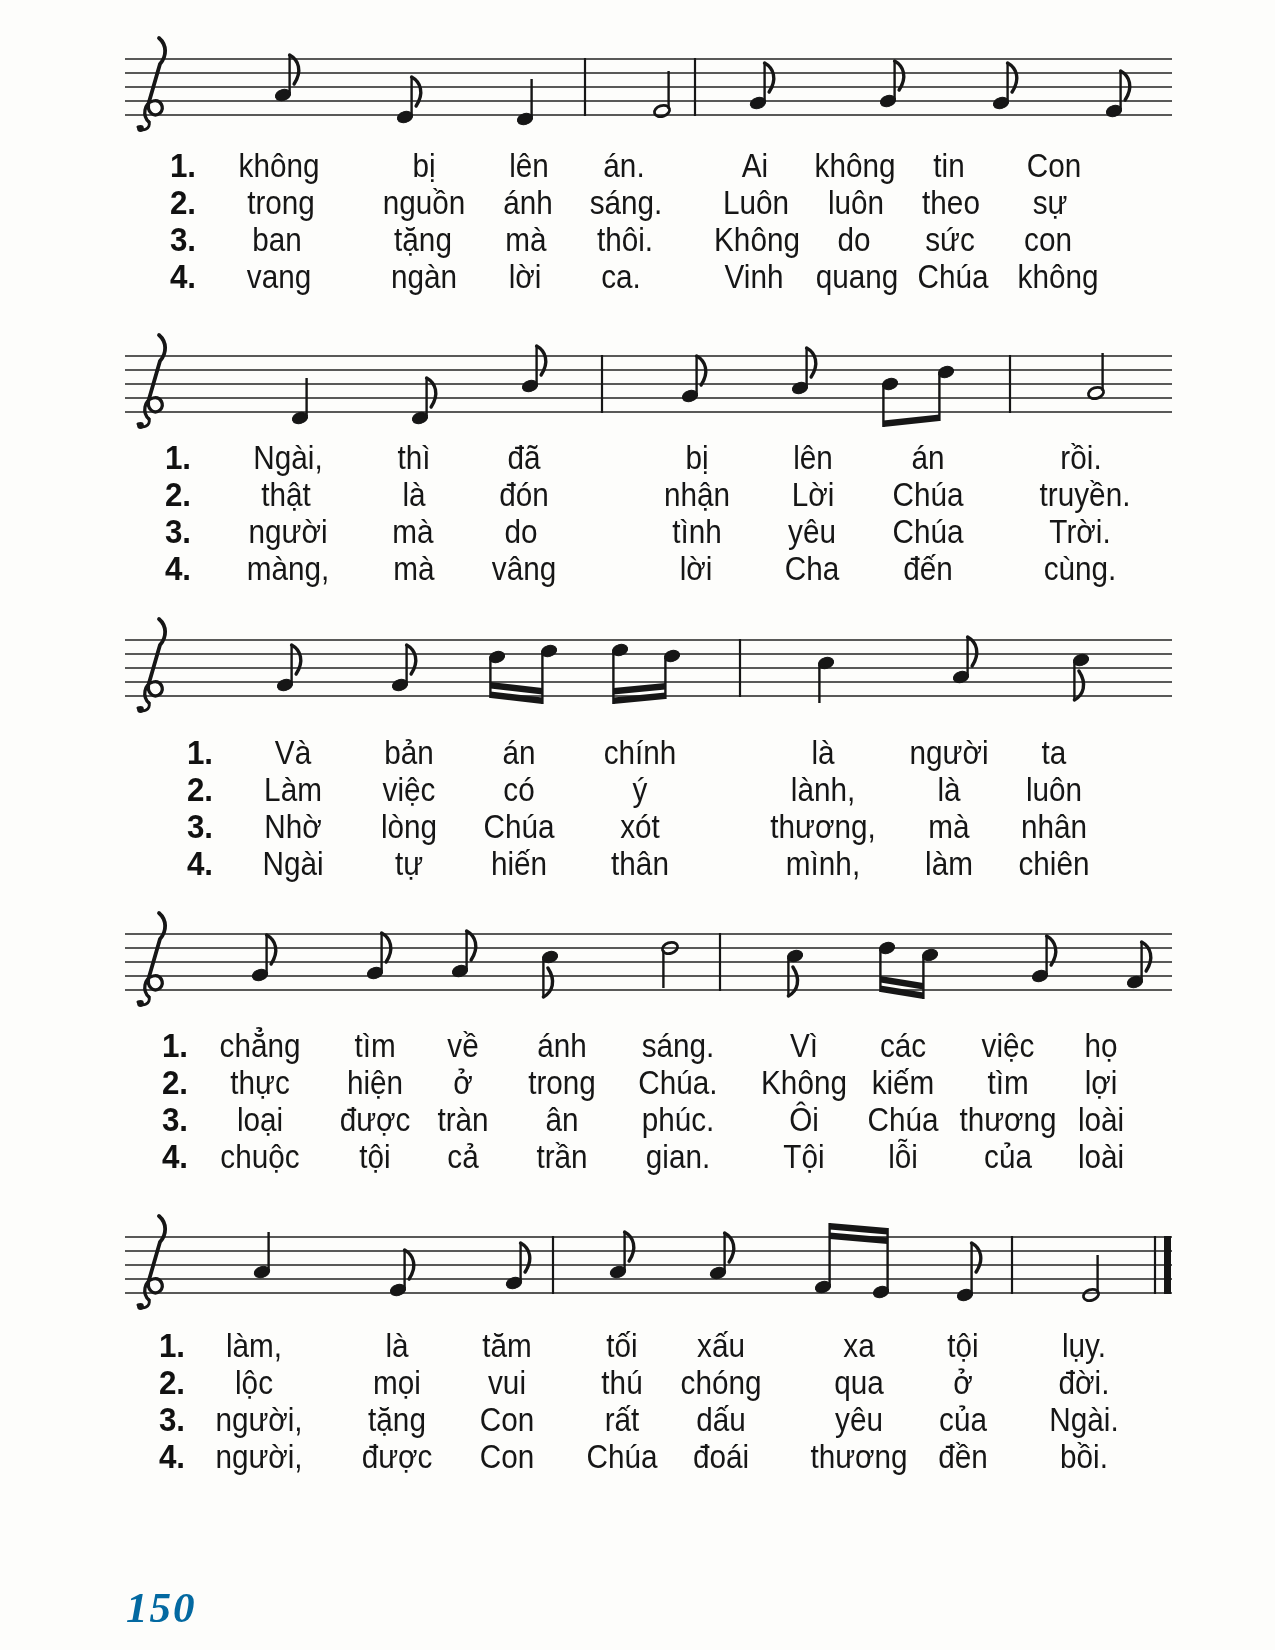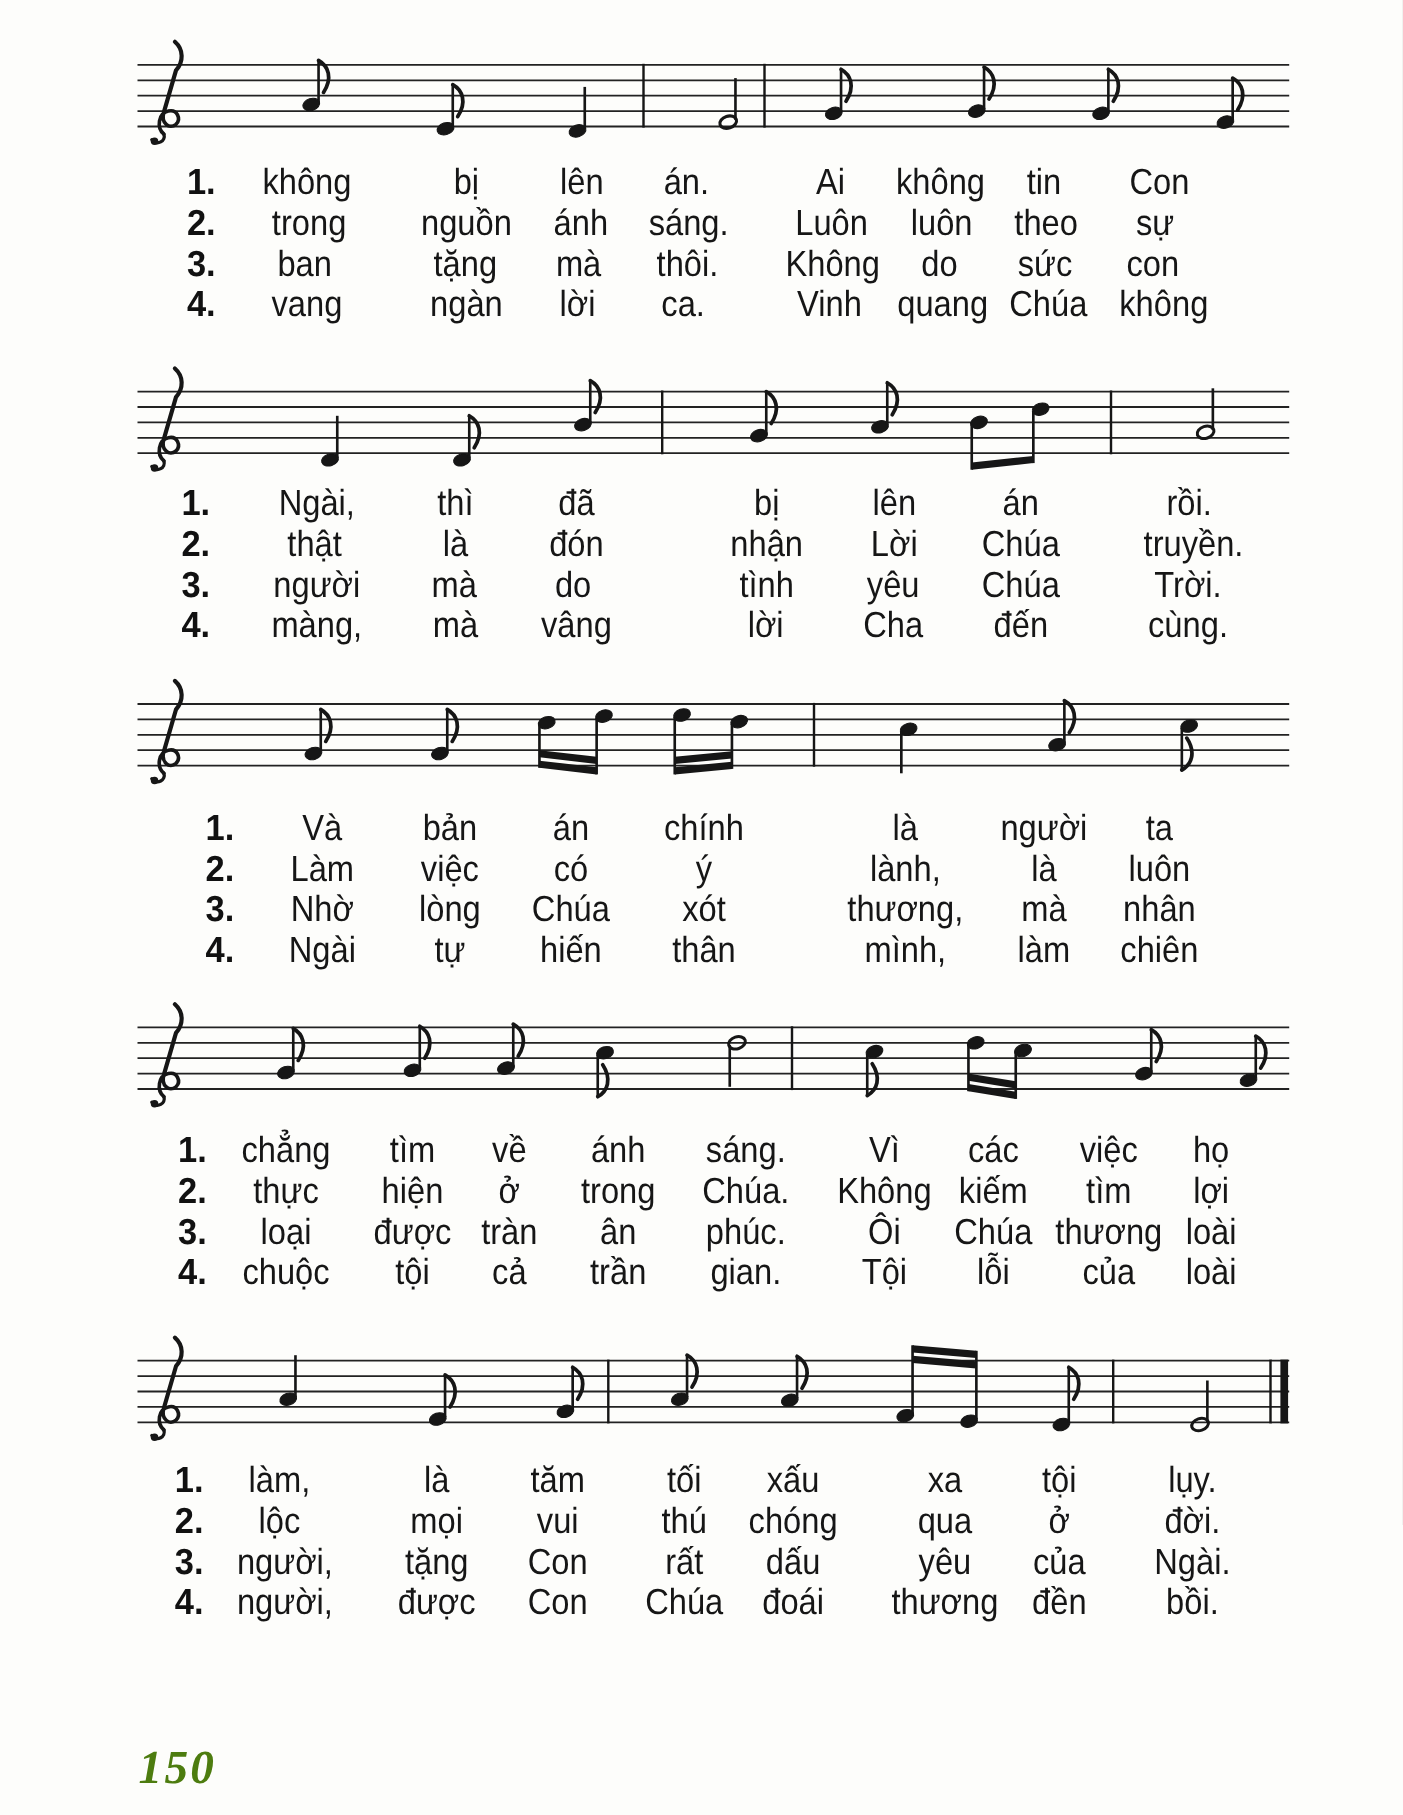--- a/index.html
+++ b/index.html
@@ -30,21 +30,21 @@
     white-space:nowrap;
     transform:translate(-50%,-50%) scaleX(0.95);
     color:#111;
   }
   .pageno{
     position:absolute;
     left:126px;top:1583px;
     font-family:"Liberation Serif","DejaVu Serif",serif;
     font-weight:700;font-style:italic;
     font-size:43px;letter-spacing:2px;
-    color:#4d7c0f;
+    color:#0369a1;
   }
 </style>
 </head>
 <body>
 
 <div class="page">
   <div id="staves">
       <svg width="1047" height="150" viewBox="0 0 1047 150" class="staff-svg" style="top: 29px;">
         <g>
           <line x1="0" y1="30" x2="1047" y2="30" stroke="#222" stroke-width="1.6"></line>

